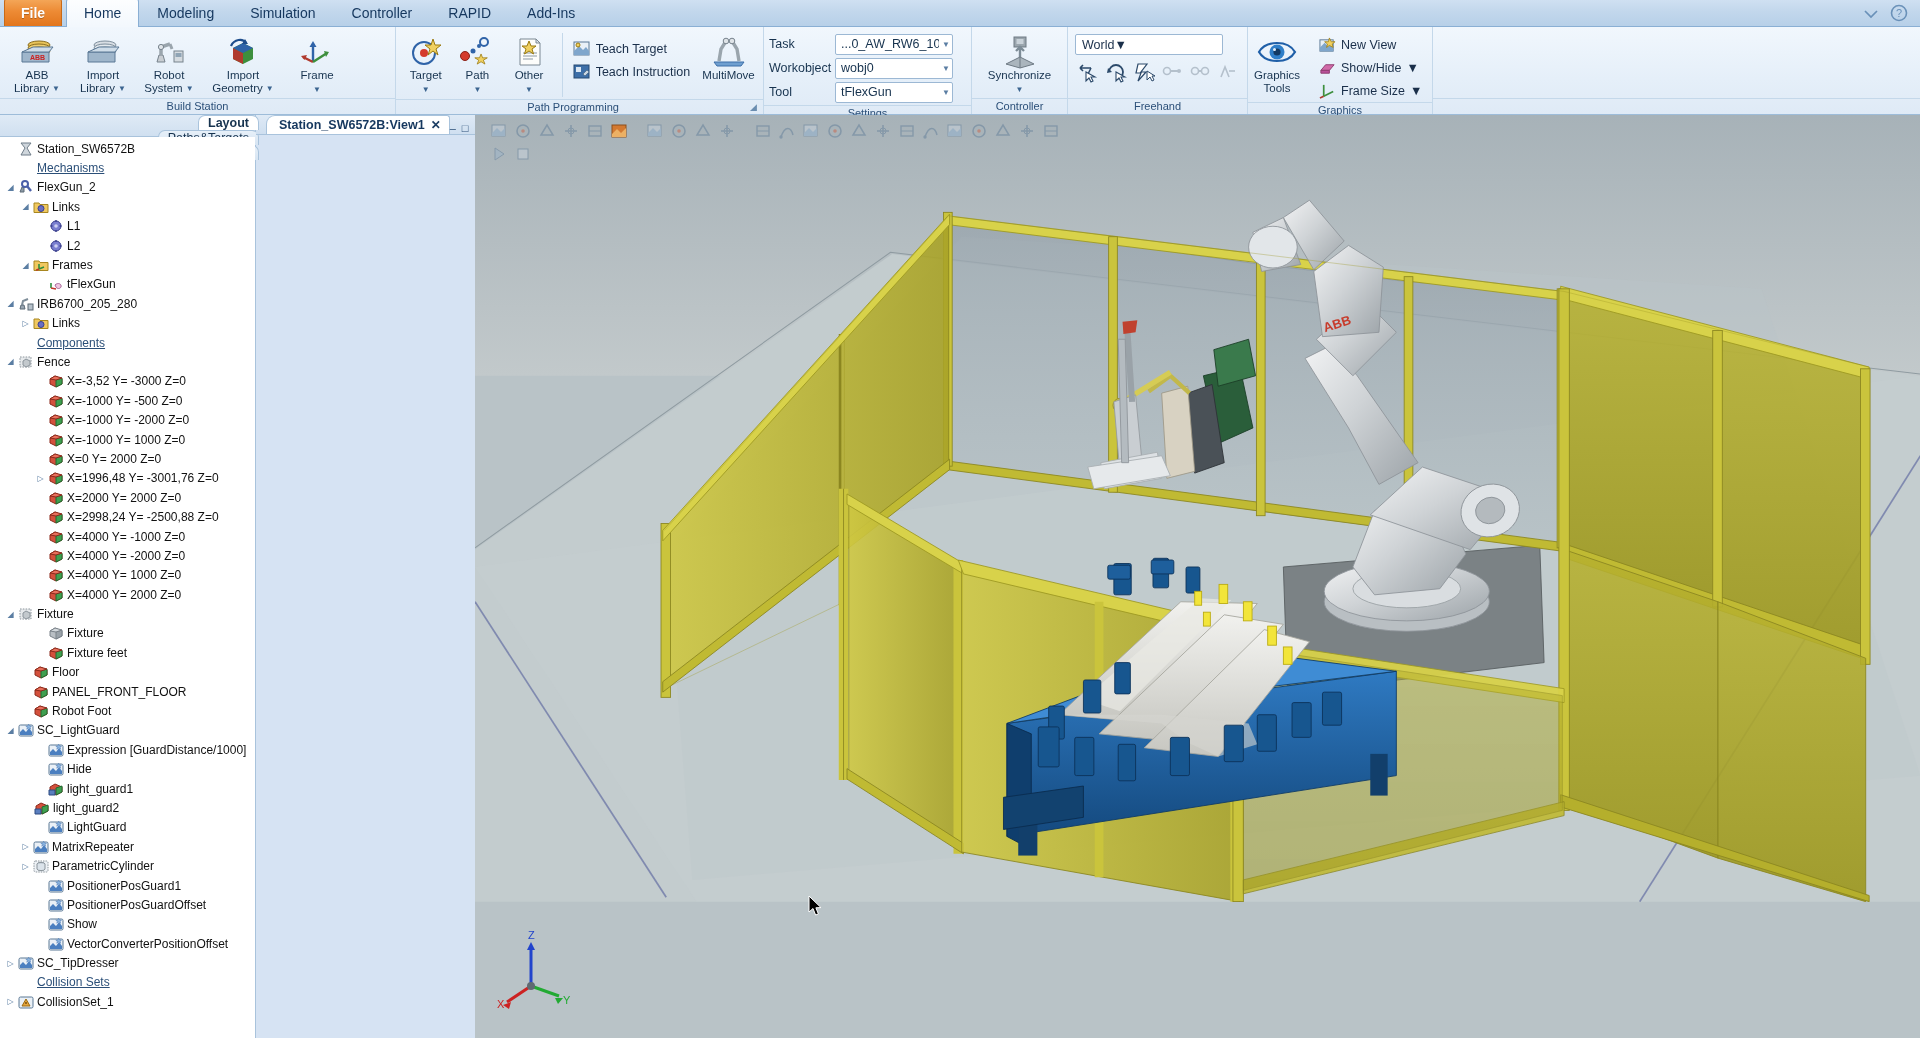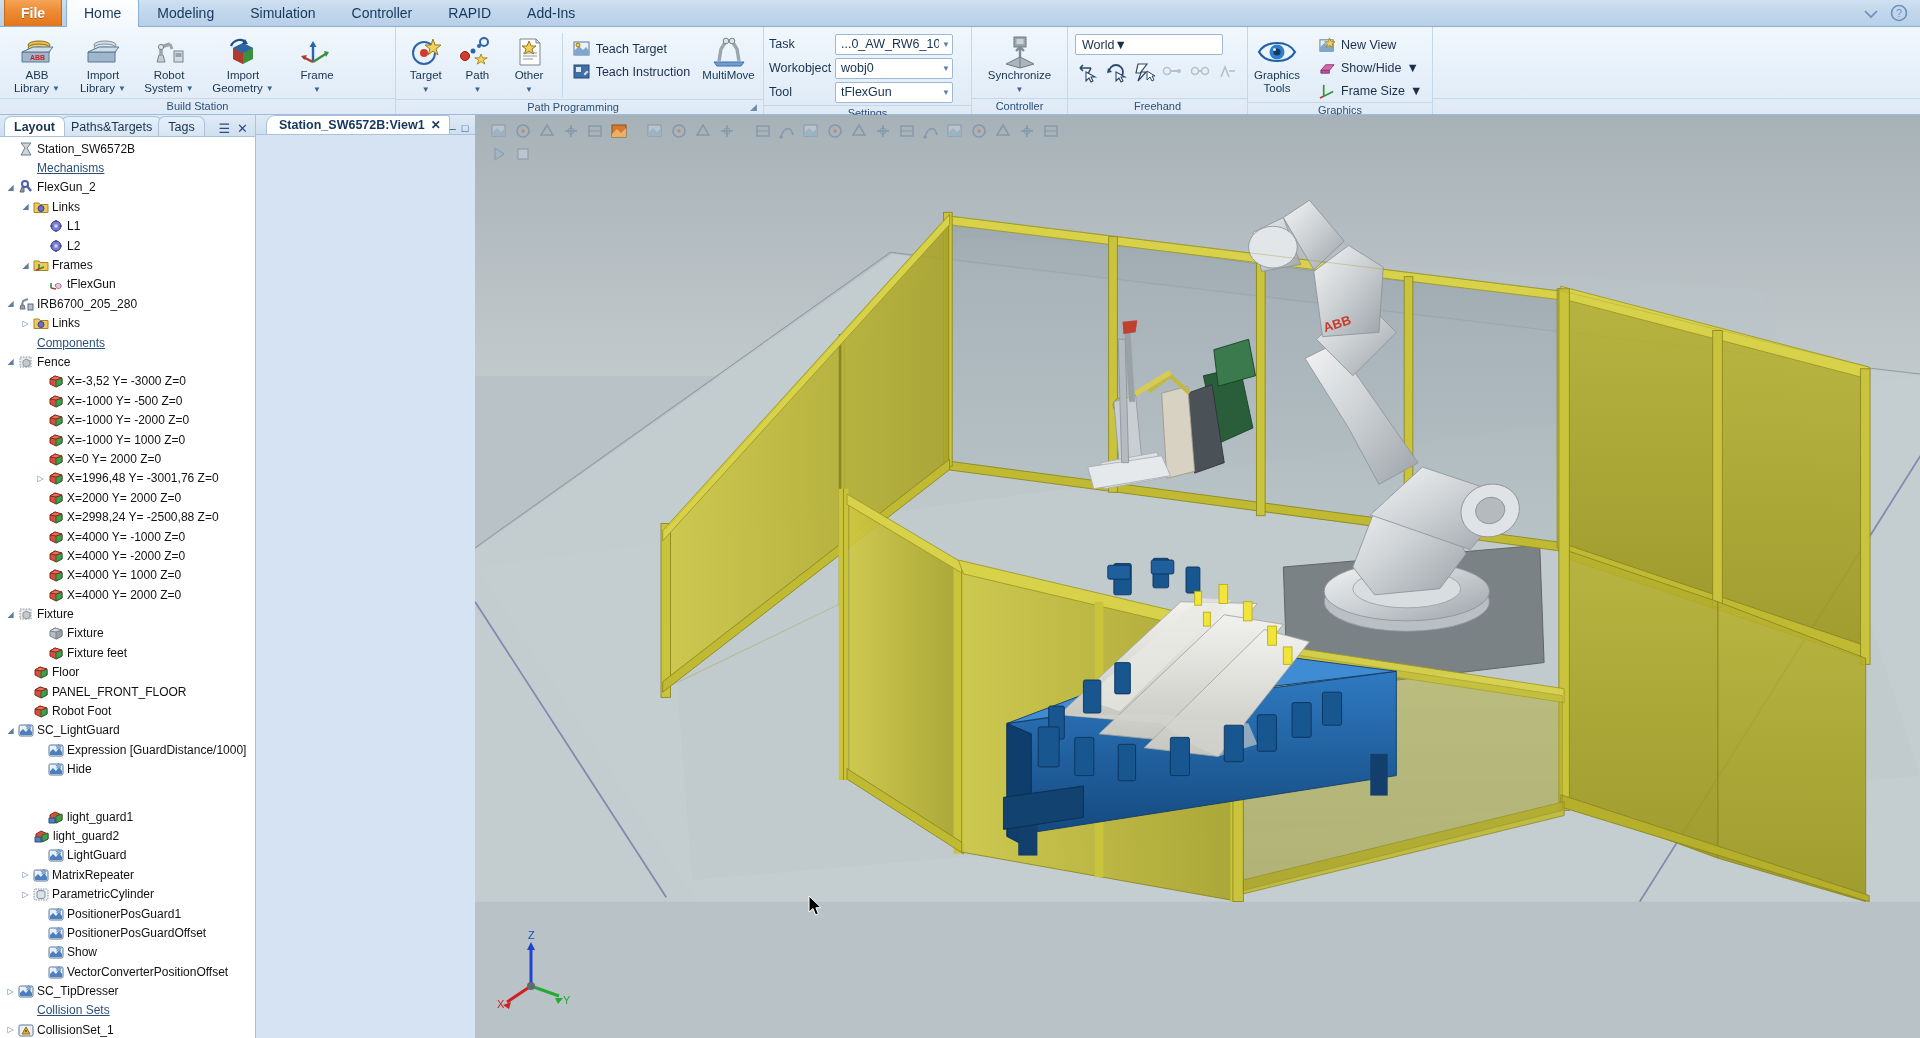--- a/index.html
+++ b/index.html
@@ -115,20 +115,21 @@
   
   .leftdock {
     width: 256px; display: flex; flex-direction: column;
     background: #eef4fb; border-right: 1px solid #a9c3dc;
   }
   .docktabs {
     height: 22px; display: flex; align-items: flex-end;
     background: linear-gradient(to bottom,#dfeaf6,#d0e0f0);
     padding-left: 4px; position: relative;
     border-bottom: 1px solid #a9c3dc;
+    flex-direction: column;
   }
   .dtab {
     height: 20px; padding: 0 9px; font-size: 12.5px;
     display: flex; align-items: center;
     border: 1px solid #a9c3dc; border-bottom: none;
     border-radius: 7px 7px 0 0;
     background: linear-gradient(to bottom,#e7f0f9,#d6e4f2);
     margin-right: -4px; color:#17334f;
   }
   .dtab.active { background: #fff; font-weight: bold; z-index:2; }
@@ -873,21 +874,21 @@
             <span class="exp"></span>
             <span class="ticon">
               <svg width="16" height="14" viewBox="0 0 16 14">
                 <rect x="1" y="2" width="14" height="11" rx="1.5" fill="#eaf0f6" stroke="#5a7895"></rect>
                 <path d="M2 9 L5 6 L8 9 L11 5 L14 9 L14 12 L2 12 Z" fill="#4b7fc0"></path>
                 <path d="M10 2 L12 5 L15 5 L12.5 7 L13.5 10 L10 8 L7 10 L8 7 L5.5 5 L9 5 Z" fill="#8fb8e2" stroke="#2f63a8" stroke-width=".6" transform="scale(.62) translate(7,0)"></path>
               </svg>
             </span>
             <span class="tlabel">Hide</span>
           </div>
-          <div class="tnode" style="padding-left: 34px; margin-top: 28px;">
+          <div class="tnode" style="padding-left: 34px;">
             <span class="exp"></span>
             <span class="ticon">
               <svg width="16" height="14" viewBox="0 0 16 14">
                 <path d="M2 5 L7 2 L14 5 L14 10 L8 13 L2 10 Z" fill="#d4503c" stroke="#8c2b1c"></path>
                 <path d="M8 6 L14 4 L14 10 L8 13 Z" fill="#3f9f4f" stroke="#236a30"></path>
                 <path d="M1 8 L7 8 L7 13 L1 13 Z" fill="#5a7fbf" stroke="#2c4a80"></path>
               </svg>
             </span>
             <span class="tlabel">light_guard1</span>
           </div>

